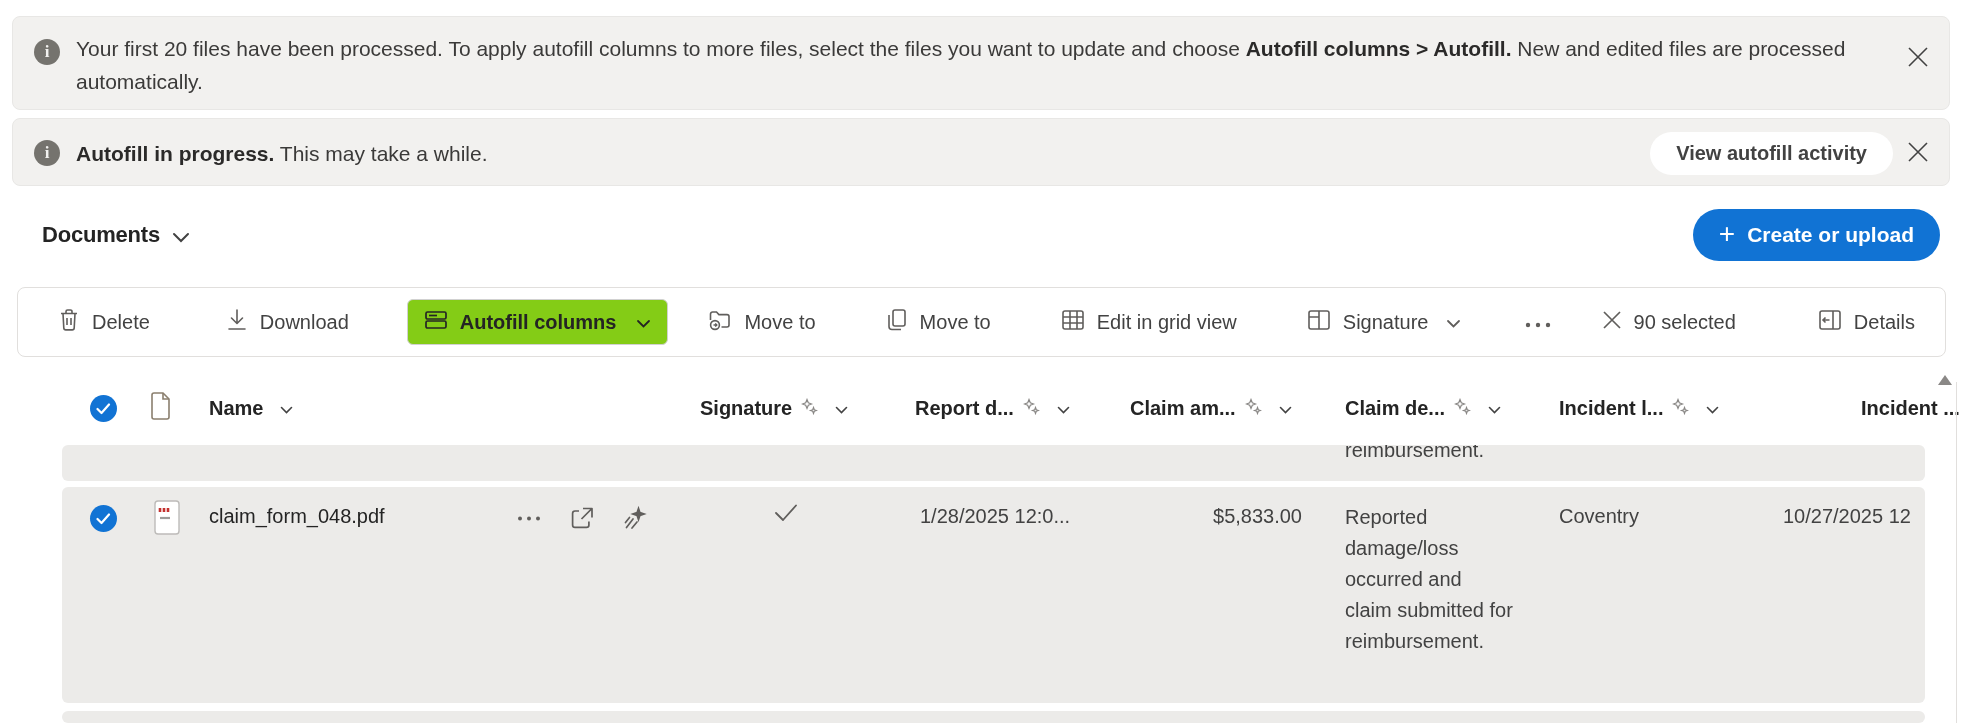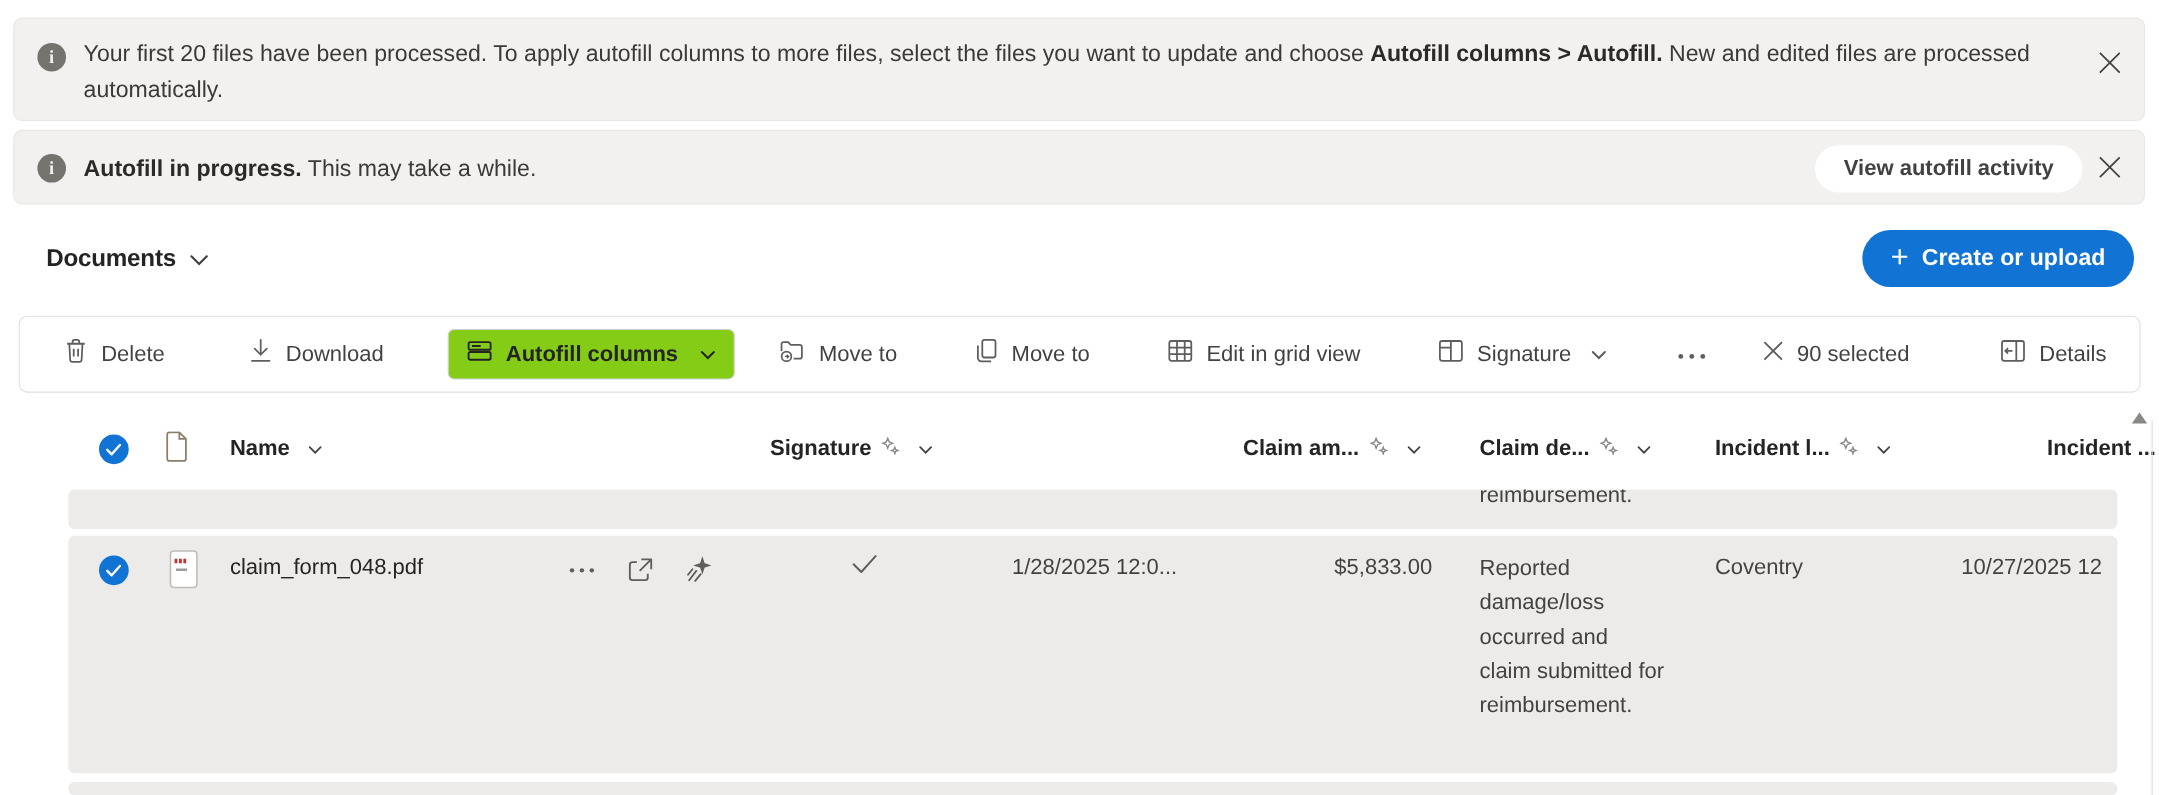--- a/index.html
+++ b/index.html
@@ -221,20 +221,30 @@
     <div class="hcell" style="left:700px">
       <span>Signature</span>
       <span><svg width="17" height="17" viewBox="0 0 17 17" fill="none" stroke="#8a8886" stroke-width="1.2">
             <path d="M6 1.5 L7.3 4.7 L10.5 6 L7.3 7.3 L6 10.5 L4.7 7.3 L1.5 6 L4.7 4.7 Z"></path>
             <path d="M12.5 9.5 L13.3 11.7 L15.5 12.5 L13.3 13.3 L12.5 15.5 L11.7 13.3 L9.5 12.5 L11.7 11.7 Z"></path>
           </svg></span>
       <span style="margin-left:8px"><svg width="13" height="9" viewBox="0 0 13 9">
             <path d="M1.5 1.5 L6.5 6.5 L11.5 1.5" stroke="#424242" stroke-width="1.6" fill="none" stroke-linecap="round"></path>
           </svg></span>
     </div>
+    <div class="hcell" style="left:915px">
+      <span>Report d...</span>
+      <span><svg width="17" height="17" viewBox="0 0 17 17" fill="none" stroke="#8a8886" stroke-width="1.2">
+            <path d="M6 1.5 L7.3 4.7 L10.5 6 L7.3 7.3 L6 10.5 L4.7 7.3 L1.5 6 L4.7 4.7 Z"></path>
+            <path d="M12.5 9.5 L13.3 11.7 L15.5 12.5 L13.3 13.3 L12.5 15.5 L11.7 13.3 L9.5 12.5 L11.7 11.7 Z"></path>
+          </svg></span>
+      <span style="margin-left:8px"><svg width="13" height="9" viewBox="0 0 13 9">
+            <path d="M1.5 1.5 L6.5 6.5 L11.5 1.5" stroke="#424242" stroke-width="1.6" fill="none" stroke-linecap="round"></path>
+          </svg></span>
+    </div>
     <div class="hcell" style="left:1345px">
       <span>Claim de...</span>
       <span><svg width="17" height="17" viewBox="0 0 17 17" fill="none" stroke="#8a8886" stroke-width="1.2">
             <path d="M6 1.5 L7.3 4.7 L10.5 6 L7.3 7.3 L6 10.5 L4.7 7.3 L1.5 6 L4.7 4.7 Z"></path>
             <path d="M12.5 9.5 L13.3 11.7 L15.5 12.5 L13.3 13.3 L12.5 15.5 L11.7 13.3 L9.5 12.5 L11.7 11.7 Z"></path>
           </svg></span>
       <span style="margin-left:8px"><svg width="13" height="9" viewBox="0 0 13 9">
             <path d="M1.5 1.5 L6.5 6.5 L11.5 1.5" stroke="#424242" stroke-width="1.6" fill="none" stroke-linecap="round"></path>
           </svg></span>
     </div>

